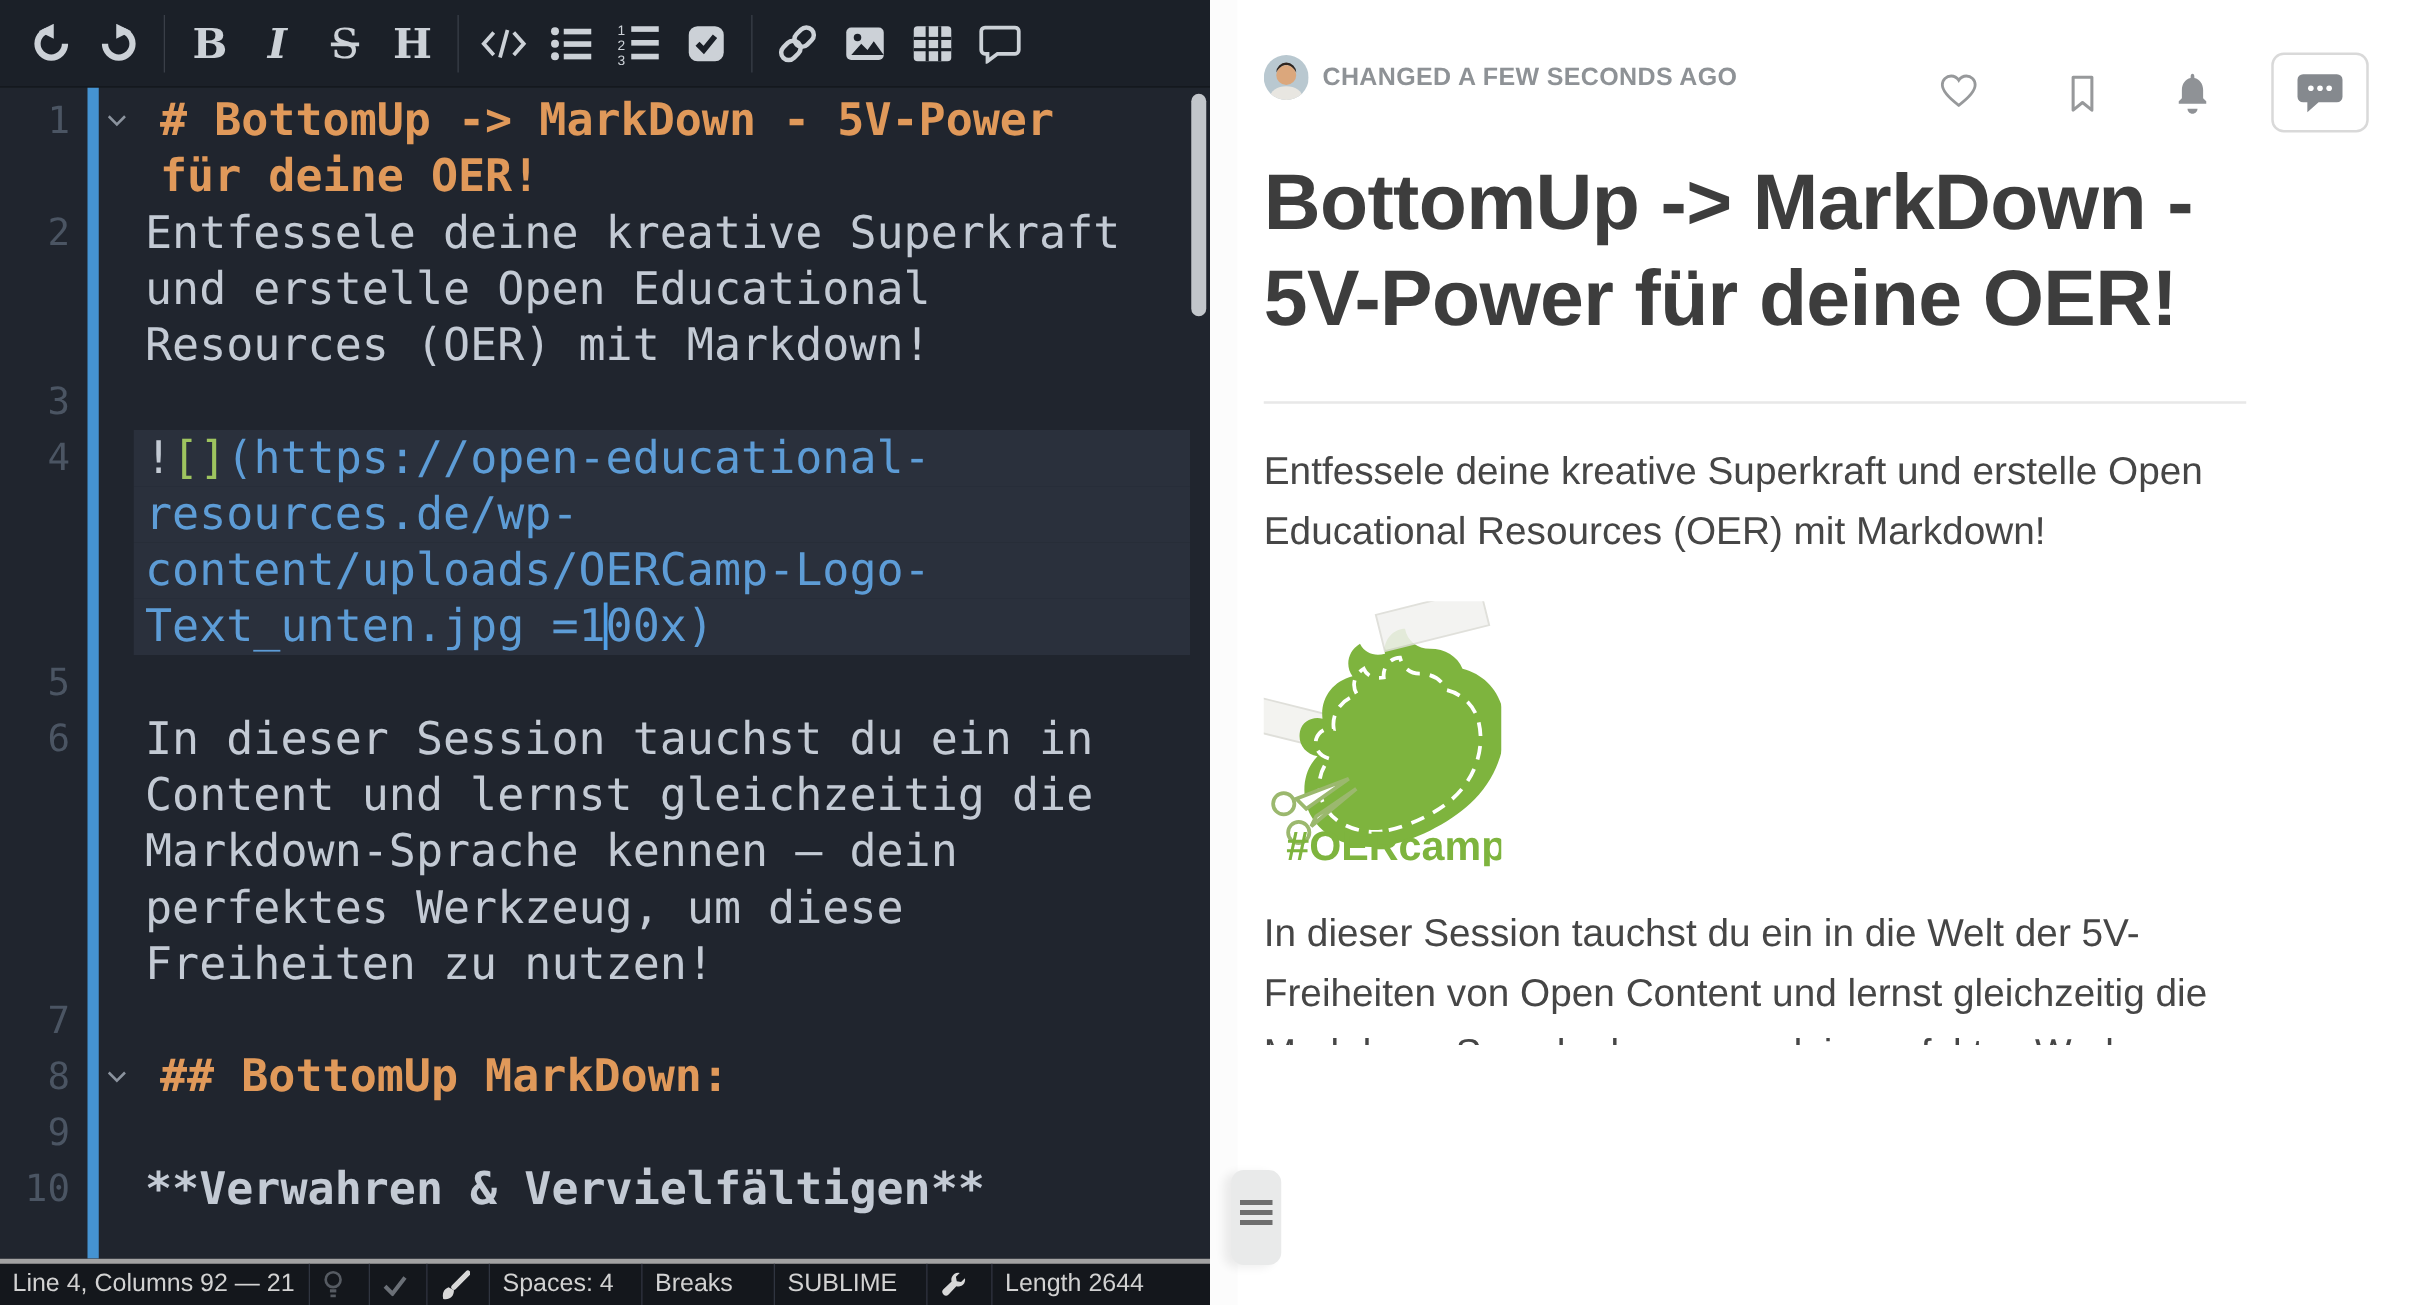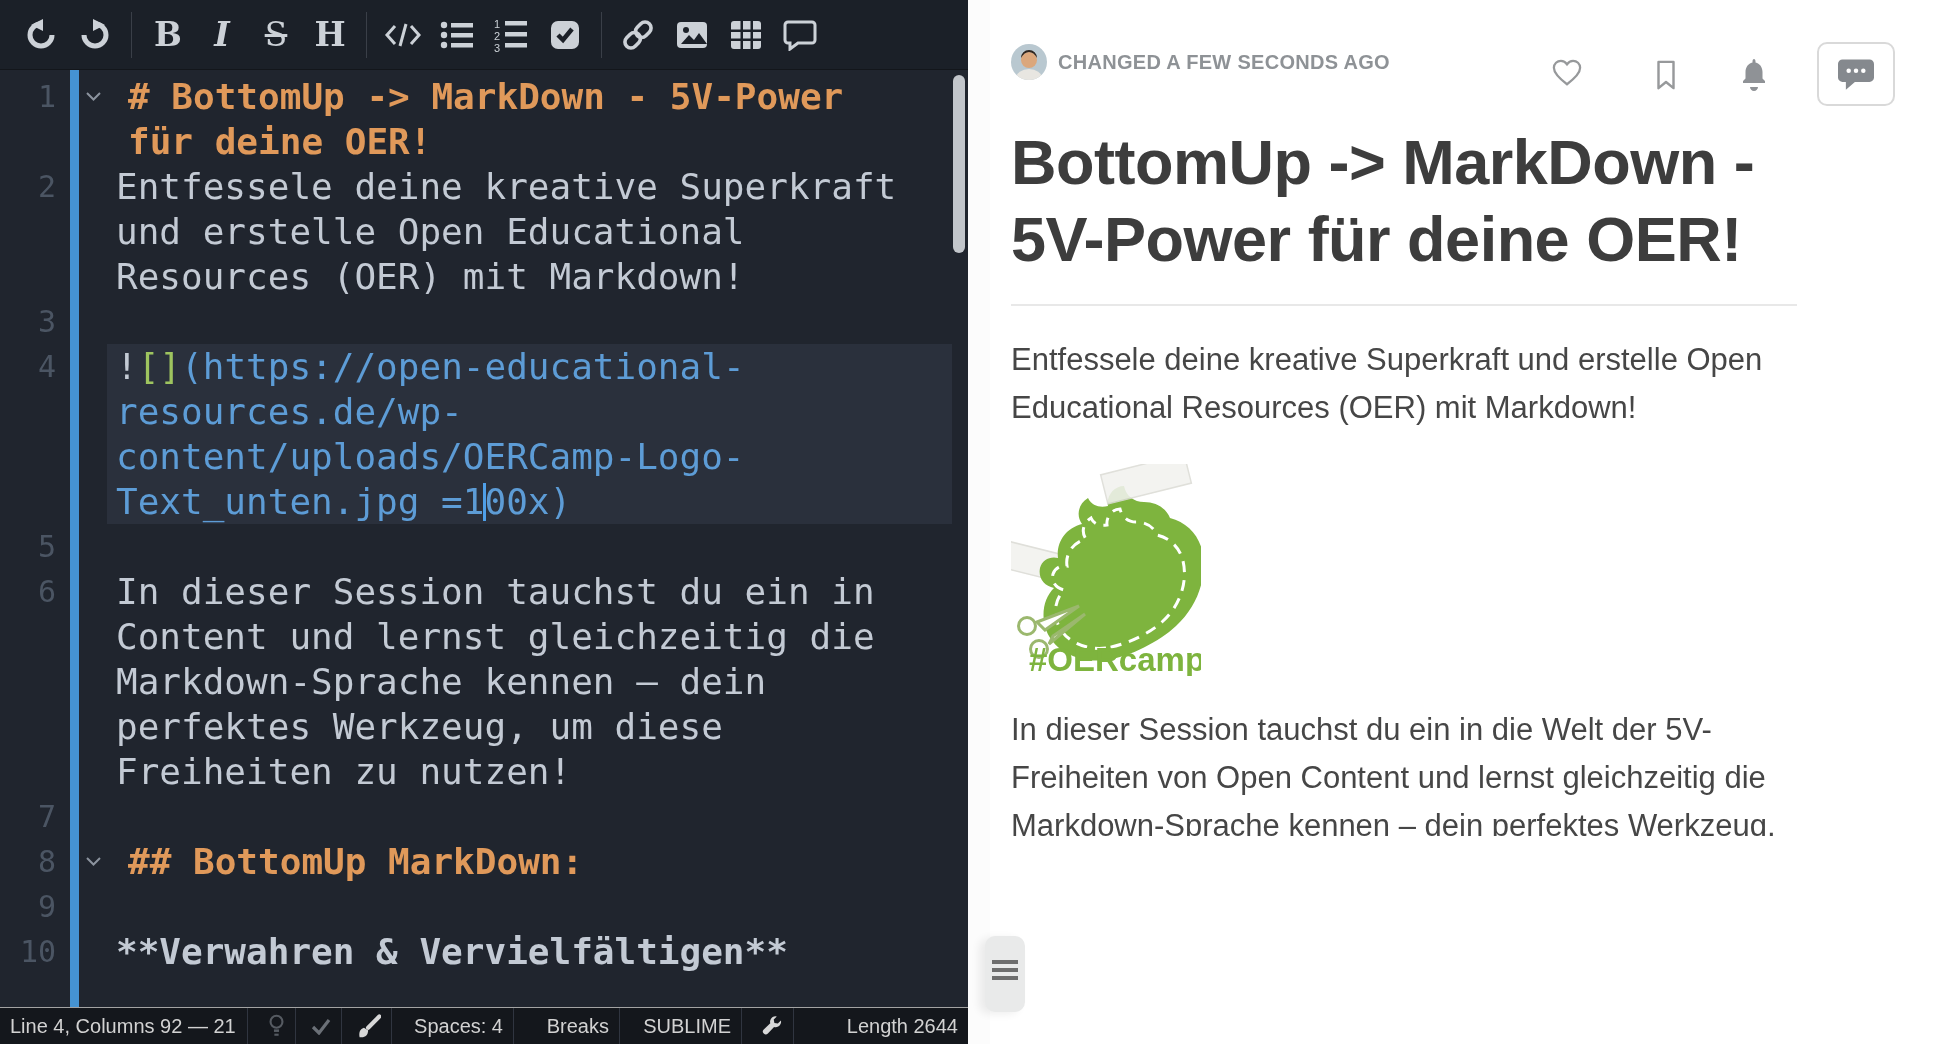--- a/index.html
+++ b/index.html
@@ -37,24 +37,24 @@
   .tk-b  { color:#c3cad4; font-weight:bold; }
   .tk-p  { color:#c3cad4; }
   .tk-br { color:#9ec45f; }
   .tk-u  { color:#5d9cd6; }
   .cursor { display:inline-block; width:3px; height:38px; background:#4f9fe8; vertical-align:-7px; margin:0 -1.5px; }
 
   .scroll-thumb { position:absolute; right:3px; top:5px; width:12px; height:178px; border-radius:6px; background:#c2c6cb; }
 
   .statusbar {
     position:absolute; left:0; bottom:0; width:968px; height:37px; background:#14171c;
-    border-top:1px solid #a3a3a3; display:flex; align-items:stretch;
+    border-top:4px solid #a3a3a3; display:flex; align-items:stretch;
     color:#d2d2d2; font-size:20px;
   }
-  .sb-cell { display:flex; align-items:center; justify-content:flex-end; border-right:1px solid #303540;
+  .sb-cell { display:flex; align-items:center; justify-content:flex-start; border-right:1px solid #303540;
              padding:0 10px; white-space:nowrap; overflow:hidden; flex:0 0 auto; }
   .sb-cell.text-left { justify-content:flex-start; }
   .sb-grow { flex:1 1 auto; border-right:none; }
 
   
   .divider { position:absolute; left:968px; top:0; width:22px; height:1044px; background:#fcfcfc; }
   .handle {
     position:absolute; left:985px; top:936px; width:40px; height:76px; z-index:6;
     background:#e9eaea; border-radius:10px; box-shadow:-6px 2px 8px rgba(0,0,0,.07);
     display:flex; justify-content:center; padding-top:24px; cursor:col-resize;
@@ -67,21 +67,21 @@
   .avatar { position:absolute; left:21px; top:2px; width:36px; height:36px; border-radius:50%; overflow:hidden; }
   .meta-label { position:absolute; left:68px; top:9px; font-size:20px; font-weight:bold; color:#8e9296; letter-spacing:.3px; }
   .hdr-icon { position:absolute; top:16px; cursor:pointer; }
   .hdr-heart { right:355px; }
   .hdr-bookmark { right:257px; }
   .hdr-bell { right:168px; }
   .comment-btn { position:absolute; right:43px; top:0; width:78px; height:64px; border:2px solid #d9d9d9;
                  border-radius:10px; display:flex; align-items:center; justify-content:center; cursor:pointer; background:#fff; }
 
   .doc { padding:0 141px 0 21px; color:#464646; }
-  .doc h1 { margin:34px 0 0; padding-bottom:26px; border-bottom:2px solid #e8e8e8;
+  .doc h1 { margin:34px 0 0; padding-bottom:43px; border-bottom:2px solid #e8e8e8;
             font-size:63px; line-height:1.22; color:#3d3d3d; letter-spacing:-.5px; font-weight:bold; }
   .doc p  { margin:30px 0 0; font-size:31px; line-height:1.55; }
   .logo-block { margin:32px 0 0; }
   .doc h2 { margin:36px 0 0; padding-bottom:28px; border-bottom:2px solid #ececec;
             font-size:34px; color:#3d3d3d; font-weight:bold; }
 
   svg { display:block; }
 </style>
 </head>
 <body>

